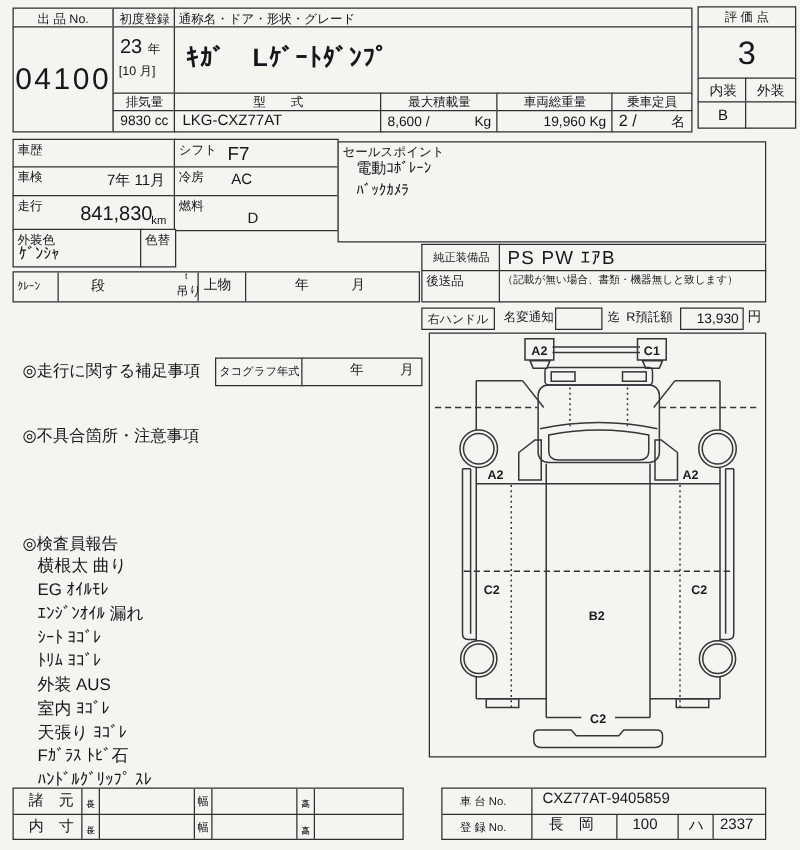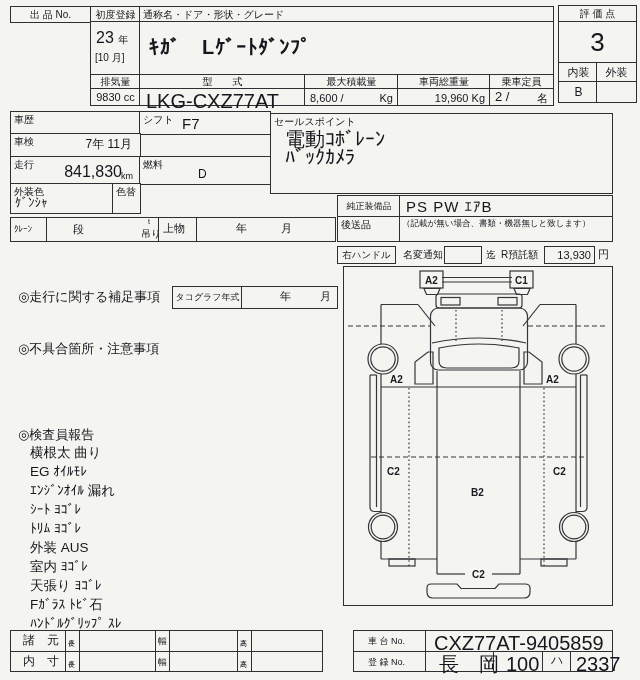--- a/index.html
+++ b/index.html
@@ -2,21 +2,21 @@
 <html><head>
 <meta charset="utf-8">
 <style>
   html,body{margin:0;padding:0;background:#e8e8e6;}
   .sheet{position:relative;width:640px;height:680px;background:#f4f4f1;
     font-family:"Liberation Sans","DejaVu Sans",sans-serif;color:#16161c;overflow:hidden;}
   .bx{position:absolute;box-sizing:border-box;border:1.5px solid #2e2e33;background:#f4f4f1;}
   .ctr{display:flex;align-items:center;justify-content:center;}
   .tx{position:absolute;white-space:nowrap;line-height:1.15;}
   .cl{position:absolute;top:1px;left:3px;font-size:10px;white-space:nowrap;}.s9{font-size:9px;}.s10{font-size:10px;}.s11{font-size:11px;}
-  .s12{font-size:12px;}.s13{font-size:13px;}.s14{font-size:20px;}.s15{font-size:15px;}
+  .s12{font-size:12px;}.s13{font-size:13px;}.s14{font-size:12px;}.s15{font-size:15px;}
   .s16{font-size:12px;}
   .big{font-size:24px;letter-spacing:2px;}
   .title{font-size:20px;font-weight:bold;letter-spacing:1px;}
   .vert{writing-mode:vertical-rl;text-orientation:upright;font-size:7px;line-height:1;}
   .hline{position:absolute;left:0;right:0;border-top:1.5px solid #2e2e33;}
   .vline{position:absolute;top:0;bottom:0;border-left:1.5px solid #2e2e33;}
   .vline2{position:absolute;top:21px;bottom:0;border-left:1.5px solid #2e2e33;}
   svg.truck{position:absolute;left:0;top:0;}
   svg.truck .ln *{fill:none;stroke:#35353a;stroke-width:1.2;}
   svg.truck .ln .dot{stroke-dasharray:1.6 2.6;}
@@ -26,20 +26,23 @@
     font-family:"Liberation Sans","DejaVu Sans",sans-serif;}
 </style>
 </head>
 <body>
 
 <div class="sheet">
 
   <div class="bx ctr" style="left:10px;top:6px;width:81px;height:17px;">
     <span class="s10">出 品 No.</span>
   </div>
+  <div class="bx ctr" style="left:10px;top:21px;width:81px;height:85px;">
+    <span class="big">04100</span>
+  </div>
 
   <div class="bx ctr" style="left:90px;top:6px;width:51px;height:17px;text-align:center;">
     <span class="s10">初度登録</span>
   </div>
   <div class="bx" style="left:90px;top:21px;width:51px;height:55px;">
     <span class="tx" style="left:5px;top:7px;font-size:16px;"><span>23</span> <span class="s10">年</span></span>
     <span class="tx s10" style="left:4px;top:30px;">[10 月]</span>
   </div>
 
   <div class="bx" style="left:139px;top:6px;width:415px;height:17px;">
@@ -109,20 +112,24 @@
     <span class="cl">車歴</span>
   </div>
   <div class="bx" style="left:139px;top:111px;width:132px;height:24px;">
     <span class="cl">シフト</span>
     <span class="tx s15" style="left:42px;top:3px;">F7</span>
   </div>
 
   <div class="bx" style="left:10px;top:133px;width:131px;height:25px;">
     <span class="cl">車検</span>
     <span class="tx s16" style="right:8px;top:4px;">7年 11月</span>
+  </div>
+  <div class="bx" style="left:139px;top:133px;width:132px;height:25px;">
+    <span class="cl">冷房</span>
+    <span class="tx s16" style="left:45px;top:3px;">AC</span>
   </div>
 
   <div class="bx" style="left:10px;top:156px;width:131px;height:29px;">
     <span class="cl">走行</span>
     <span class="tx" style="right:18px;bottom:3px;font-size:16px;">841,830</span>
     <span class="tx s9" style="right:7px;bottom:3px;">km</span>
   </div>
   <div class="bx" style="left:139px;top:156px;width:132px;height:29px;">
     <span class="cl">燃料</span>
     <span class="tx s16" style="left:58px;bottom:2px;">D</span>

